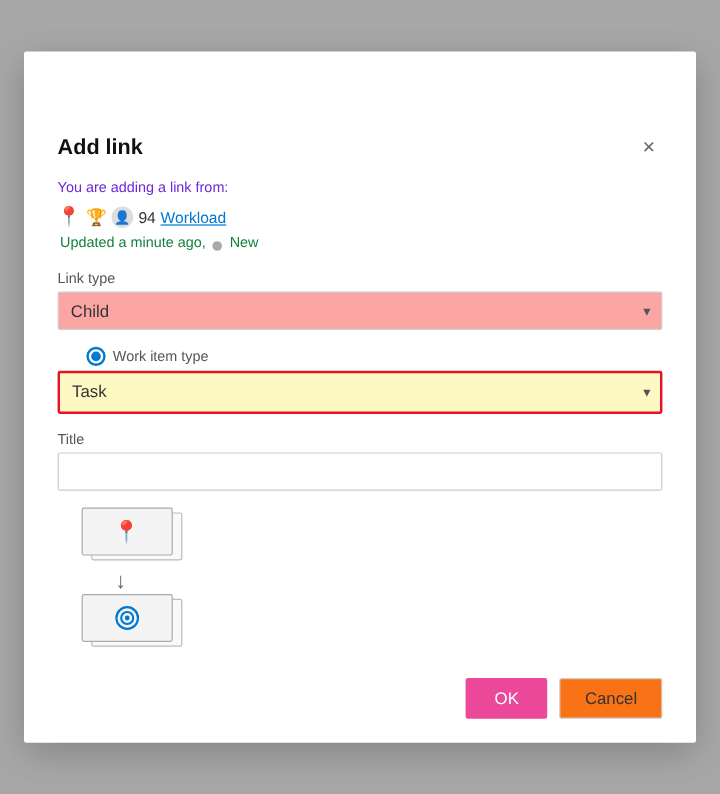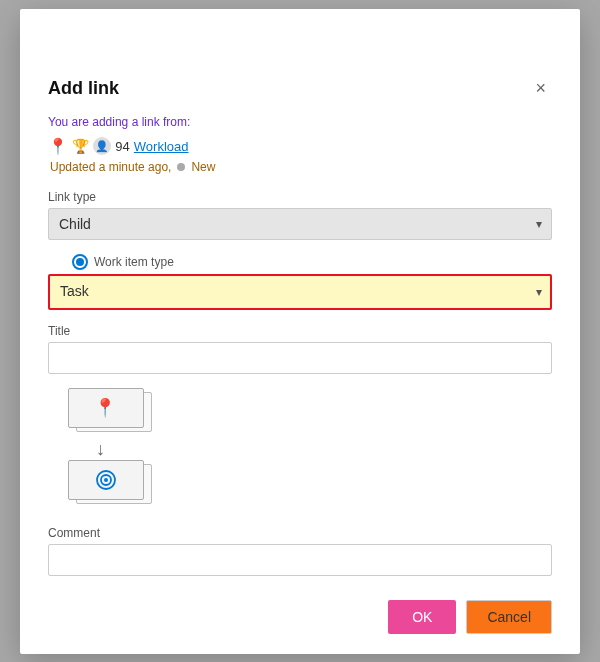--- a/index.html
+++ b/index.html
@@ -24,21 +24,21 @@
     .dialog {
       background: #fff;
       width: 560px;
       border-radius: 2px;
       box-shadow: 0 8px 32px rgba(0,0,0,0.22);
       padding: 24px 28px 20px 28px;
       position: relative;
     }
     .dialog-header {
       display: flex;
-      align-items: flex-end;
+      align-items: center;
       justify-content: space-between;
       margin-bottom: 16px;
       margin-top: 44px;
     }
     .dialog-title {
       font-size: 18px;
       font-weight: 600;
       color: #111;
     }
     .close-btn {
@@ -86,25 +86,25 @@
       font-size: 13px;
     }
     .work-item-ref .item-name {
       color: #0078d4;
       text-decoration: underline;
       font-size: 13px;
       cursor: pointer;
     }
     .item-meta {
       font-size: 12px;
-      color: #a16207;
+      color: #15803d;
       margin-bottom: 16px;
       margin-left: 2px;
       display: flex;
-      align-items: center;
+      align-items: flex-end;
       gap: 6px;
     }
     .status-dot {
       width: 8px;
       height: 8px;
       border-radius: 50%;
       background: #aaa;
       display: inline-block;
     }
     .field-label {
@@ -117,21 +117,21 @@
       position: relative;
       margin-bottom: 14px;
     }
     .select-control {
       width: 100%;
       border: 1px solid #ccc;
       border-radius: 2px;
       padding: 7px 32px 7px 10px;
       font-size: 14px;
       color: #333;
-      background: #e5e5e5;
+      background: #fca5a5;
       appearance: none;
       cursor: pointer;
     }
     .select-arrow {
       position: absolute;
       right: 10px;
       top: 50%;
       transform: translateY(-50%);
       pointer-events: none;
       color: #555;
@@ -353,24 +353,20 @@
             <svg width="24" height="24" viewBox="0 0 24 24">
               <circle cx="12" cy="12" r="9" fill="none" stroke="#0078d4" stroke-width="1.8"></circle>
               <circle cx="12" cy="12" r="5" fill="none" stroke="#0078d4" stroke-width="1.8"></circle>
               <circle cx="12" cy="12" r="2" fill="#0078d4"></circle>
             </svg>
           </div>
         </div>
       </div>
     </div>
 
-    <div class="comment-section">
-      <div class="field-label">Comment</div>
-      <input class="comment-input" type="text" style="">
-    </div>
 
     <div class="dialog-footer">
       <button class="btn-ok">OK</button>
       <button class="btn-cancel">Cancel</button>
     </div>
 
   </div>
 </div>
 
 </body></html>

